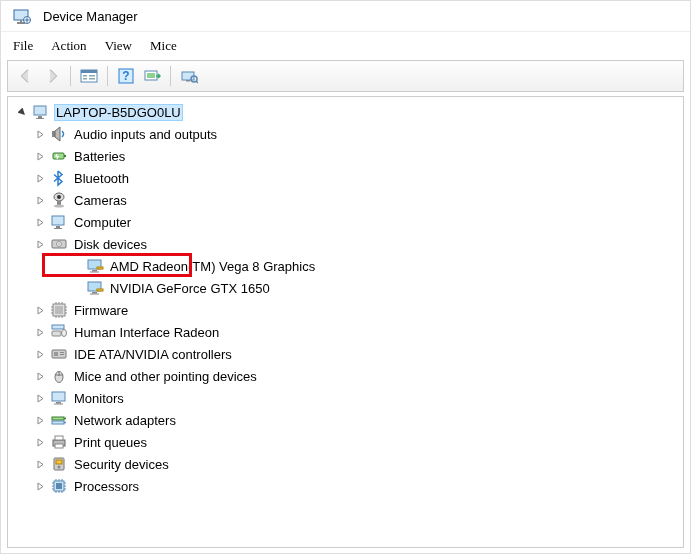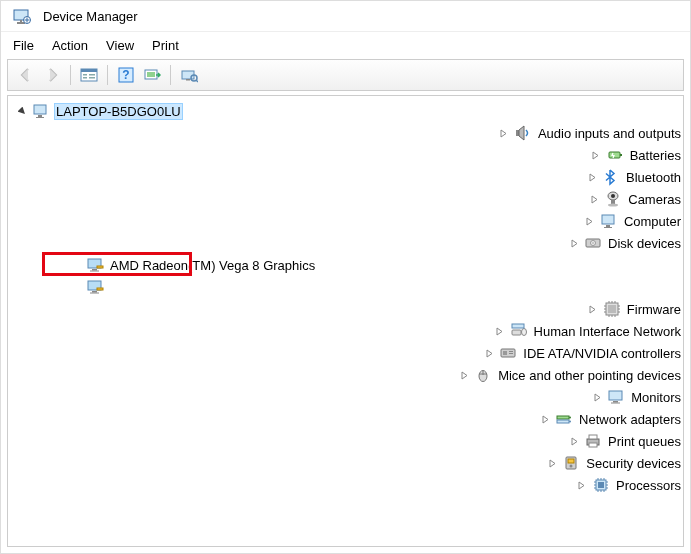--- a/index.html
+++ b/index.html
@@ -20,21 +20,21 @@
       gap: 8px;
       border-bottom: 1px solid #eee;
     }
     .titlebar .title { font-size: 13px; }
     .menubar {
       display: flex;
       gap: 18px;
       padding: 6px 12px;
       font-size: 13px;
     }
-    .menubar span { cursor: default; }
+    .menubar span { cursor: default; font-family: Liberation Serif, serif; }
     .toolbar {
       display: flex;
       align-items: center;
       gap: 2px;
       margin: 0 6px 4px 6px;
       padding: 4px 6px;
       border: 1px solid #ccc;
       background: linear-gradient(#fefefe, #f0f0f0);
     }
     .toolbar .tbtn {
@@ -58,21 +58,21 @@
       overflow: auto;
       padding: 4px 0;
     }
     .row {
       display: flex;
       align-items: center;
       height: 22px;
       white-space: nowrap;
     }
     .indent0 { padding-left: 6px; }
-    .indent1 { padding-left: 24px; justify-content: flex-end; }
+    .indent1 { padding-left: 24px; }
     .indent2 { padding-left: 60px; }
     .arrow {
       width: 16px;
       height: 16px;
       display: inline-flex;
       align-items: center;
       justify-content: center;
       color: #808080;
       cursor: pointer;
       flex-shrink: 0;
@@ -115,21 +115,21 @@
         <path d="M14 10.5 L14 15.5 M11.5 13 L16.5 13" stroke="#3a6ea5"></path>
       </svg>
   </span>
   <span class="title">Device Manager</span>
 </div>
 
 <div class="menubar">
   <span>File</span>
   <span>Action</span>
   <span>View</span>
-  <span>Print</span>
+  <span>Mice</span>
 </div>
 
 <div class="toolbar">
   <span class="tbtn">
       <svg width="16" height="16" viewBox="0 0 16 16">
         <path d="M10 2 L4 8 L10 14" fill="none" stroke="#bbb" stroke-width="2"></path>
         <path d="M10 2 L4 8 L10 14 Z" fill="#ddd"></path>
       </svg>
     </span>
   <span class="tbtn">
@@ -298,20 +298,21 @@
         <div class="row indent2">
           <span class="arrow"></span>
           <span class="icon">
             <svg viewBox="0 0 18 18">
               <rect x="2" y="3" width="13" height="9" fill="#b8ddf5" stroke="#5b89b4"></rect>
               <rect x="6" y="13" width="5" height="1.5" fill="#888"></rect>
               <rect x="4" y="14.5" width="9" height="1" fill="#888"></rect>
               <rect x="11" y="10" width="6" height="2" fill="#f5c542" stroke="#b08000"></rect>
             </svg>
           </span>
+          <span class="label">NVIDIA GeForce GTX 1650</span>
         </div>
         <div class="row indent1" id="row-firmware">
           <span class="arrow ">
             <svg viewBox="0 0 9 9">
               <path d="M2 1 L7 4.5 L2 8 Z" fill="none" stroke="#888" stroke-width="1"></path>
             </svg>
           </span>
           <span class="icon">
             <svg viewBox="0 0 18 18">
               <rect x="3" y="3" width="12" height="12" fill="#e0e0e0" stroke="#888"></rect>
@@ -327,21 +328,21 @@
               <path d="M2 1 L7 4.5 L2 8 Z" fill="none" stroke="#888" stroke-width="1"></path>
             </svg>
           </span>
           <span class="icon">
             <svg viewBox="0 0 18 18">
               <rect x="2" y="8" width="9" height="5" rx="1" fill="#ddd" stroke="#888"></rect>
               <ellipse cx="14" cy="10" rx="2.5" ry="3.5" fill="#eee" stroke="#888"></ellipse>
               <rect x="2" y="2" width="12" height="4" fill="#cde6f7" stroke="#5b89b4"></rect>
             </svg>
           </span>
-          <span class="label">Human Interface Network</span>
+          <span class="label">Human Interface Radeon</span>
         </div>
         <div class="row indent1" id="row-ide">
           <span class="arrow ">
             <svg viewBox="0 0 9 9">
               <path d="M2 1 L7 4.5 L2 8 Z" fill="none" stroke="#888" stroke-width="1"></path>
             </svg>
           </span>
           <span class="icon">
             <svg viewBox="0 0 18 18">
               <rect x="2" y="5" width="14" height="8" rx="1" fill="#d0d0d0" stroke="#777"></rect>

